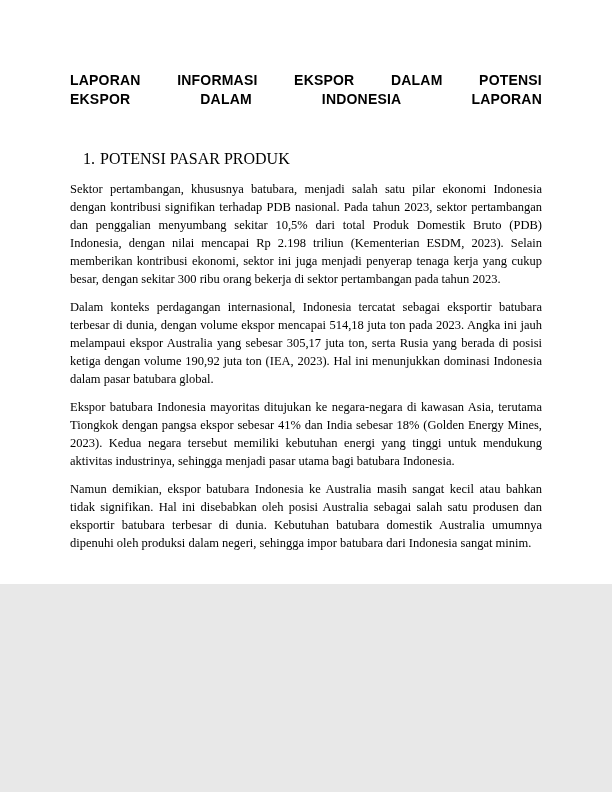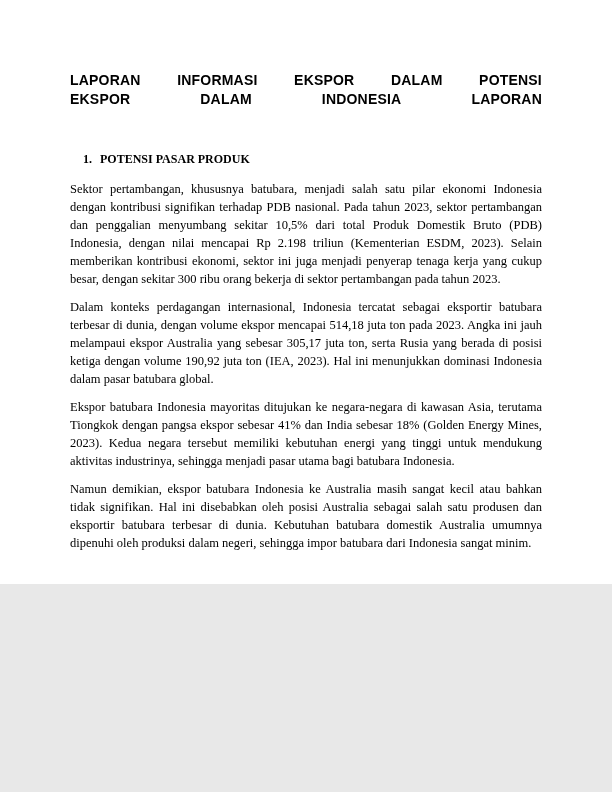--- a/index.html
+++ b/index.html
@@ -27,22 +27,22 @@
     line-height: 19px;
     letter-spacing: 0.2px;
     margin: 0 0 42px 0;
   }
   .title-line.justify-words {
     display: flex;
     justify-content: space-between;
   }
   
   .h1 {
-    font-weight: bold;
-    font-size: 12px;
+    font-weight: normal;
+    font-size: 16px;
     line-height: 16px;
     margin: 0 0 13px 13px;
   }
   .h1 .num {
     display: inline-block;
     width: 17px;
   }
   
   .h2 {
     font-weight: bold;

